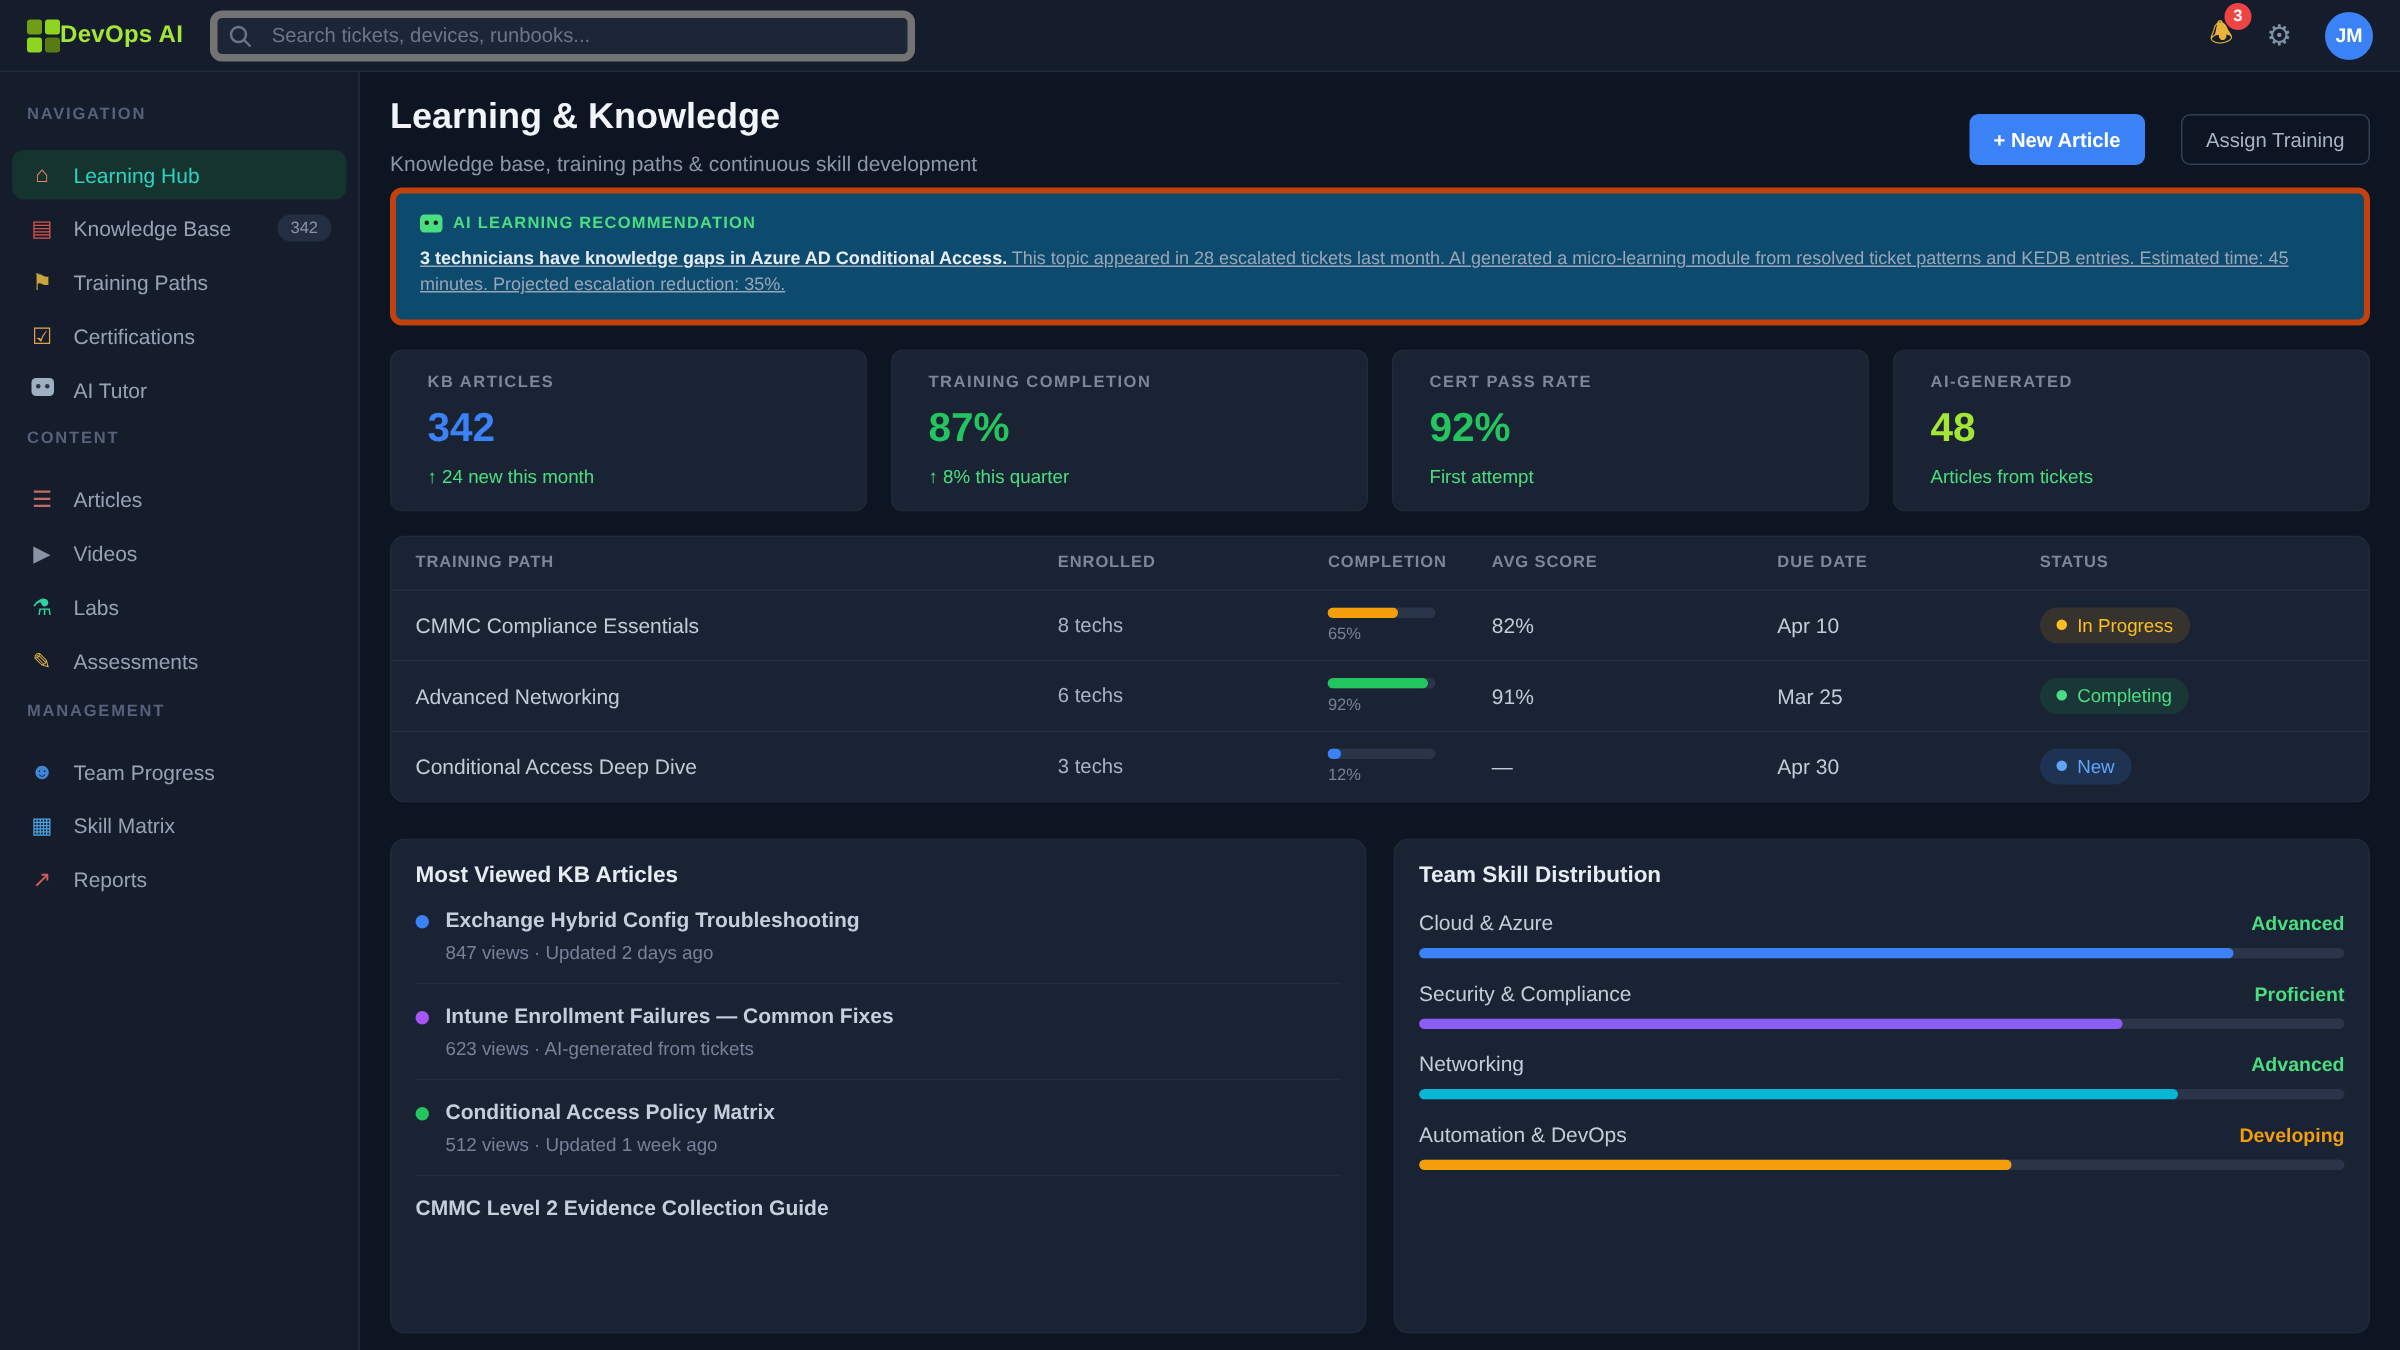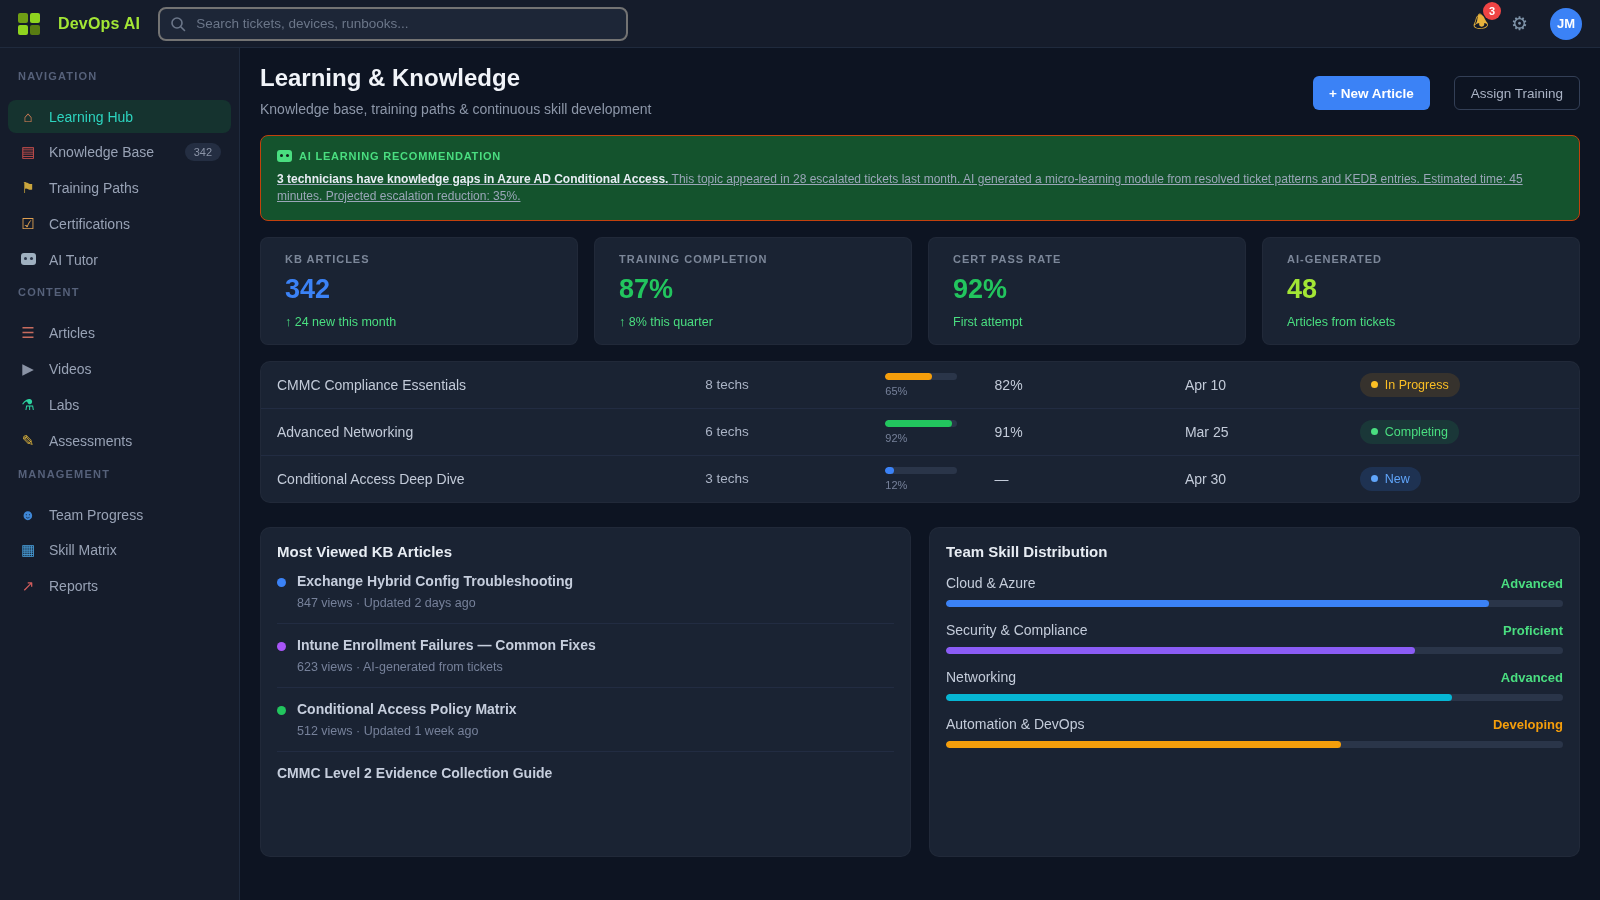--- a/index.html
+++ b/index.html
@@ -9,34 +9,34 @@
     color:#e7ecf3;
     font-family:"Liberation Sans", sans-serif;
   }
 
   
   .topbar {
     height:48px; display:flex; align-items:center;
     background:#151c2b; border-bottom:1px solid #1f2a3d;
     padding:0 18px; gap:18px;
   }
-  .brand { display:flex; align-items:center; gap:18px; }
+  .brand { display:flex; align-items:center; gap:0; }
   .logo-grid { width:22px; height:22px; display:grid; grid-template-columns:1fr 1fr; gap:2px; }
   .logo-grid span { border-radius:2px; }
   .logo-grid span:nth-child(1){ background:#6f9e14; }
   .logo-grid span:nth-child(2){ background:#8fd41f; }
   .logo-grid span:nth-child(3){ background:#8fd41f; }
   .logo-grid span:nth-child(4){ background:#587c12; }
   .brand-name { font-size:16px; font-weight:700; color:#a3e635; letter-spacing:.2px; }
 
   .search-wrap { position:relative; width:470px; }
   .search-wrap svg { position:absolute; left:12px; top:9px; }
   .search-input {
     width:100%; height:34px; border-radius:8px;
-    background:#1d2637; border:2px solid #737373;
+    background:#1d2637; border:5px solid #737373;
     color:#c6cedd; font-size:13.5px; padding:0 12px 0 36px; outline:none;
     font-family:"Liberation Sans", sans-serif;
   }
   .search-input::placeholder { color:#6b7689; }
 
   .topbar-right { margin-left:auto; display:flex; align-items:center; gap:22px; }
   .bell-wrap { position:relative; cursor:pointer; }
   .bell-glyph { font-size:18px; color:#e8b33c; }
   .notif-badge {
     position:absolute; top:-7px; right:-12px;
@@ -93,21 +93,21 @@
   .page-head { display:flex; justify-content:space-between; align-items:flex-start; }
   .page-title { font-size:24px; font-weight:700; color:#f1f4f9; }
   .page-subtitle { font-size:14px; color:#8d97a9; margin-top:9px; }
   .head-actions { display:flex; gap:12px; margin-top:12px; }
   .btn { height:34px; padding:0 16px; border-radius:6px; font-size:13.5px;
          font-family:"Liberation Sans", sans-serif; cursor:pointer;margin-left:12px; }
   .btn-primary { background:#3b82f6; color:#fff; border:none; font-weight:600; }
   .btn-ghost { background:transparent; color:#aab3c5; border:1px solid #333f56; }
 
   .ai-banner {
-    margin-top:18px; background:#14532d; border:1px solid #c2410c;
+    margin-top:8px; background:#0c4a6e; border:4px solid #c2410c;
     border-radius:8px; padding:14px 16px;
   }
   .ai-banner-head { display:flex; align-items:center; gap:7px;
     font-size:11px; font-weight:700; letter-spacing:.8px; color:#4ade80; }
   .ai-banner-body { margin-top:9px; font-size:12px; line-height:1.45; color:#9aa6b8;text-decoration:underline; }
   .ai-banner-body b { color:#e8edf4; font-weight:700; }
 
   .stats { display:grid; grid-template-columns:repeat(4,1fr); gap:16px; margin-top:16px; }
   .stat-card { background:#1a2333; border:1px solid rgba(255,255,255,.03);
     border-radius:8px; padding:15px 24px; }
@@ -288,20 +288,28 @@
         <div class="stat-sub">First attempt</div>
       </div>
       <div class="stat-card">
         <div class="stat-label">AI-GENERATED</div>
         <div class="stat-value" style="color: rgb(163, 230, 53);">48</div>
         <div class="stat-sub">Articles from tickets</div>
       </div>
     </section>
 
     <section class="panel training-panel">
+      <div class="t-grid t-head">
+        <div>TRAINING PATH</div>
+        <div>ENROLLED</div>
+        <div>COMPLETION</div>
+        <div>AVG SCORE</div>
+        <div>DUE DATE</div>
+        <div>STATUS</div>
+      </div>
 
 
       <div class="t-grid t-row">
         <div class="cell-name">CMMC Compliance Essentials</div>
         <div class="cell-plain">8 techs</div>
         <div>
           <div class="mini-track">
               <div class="mini-fill" style="width: 65%; background-color: rgb(245, 158, 11);"></div>
             </div>
           <div class="mini-label">65%</div>

